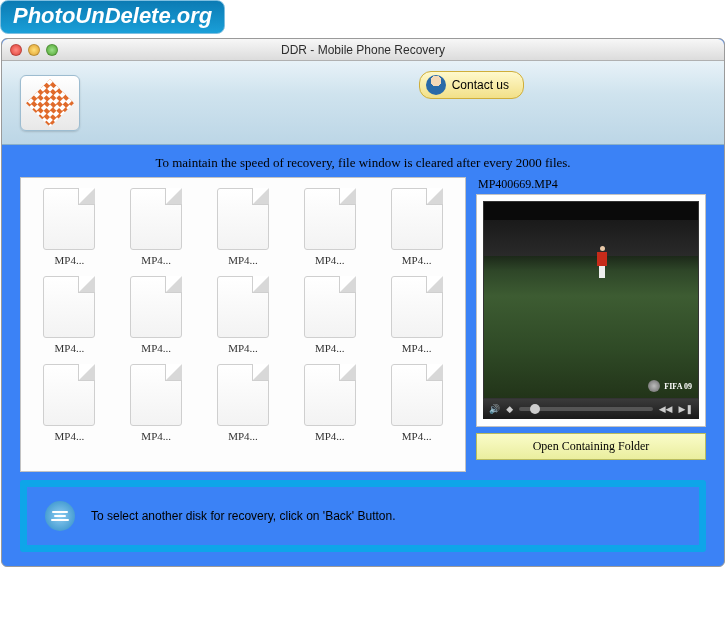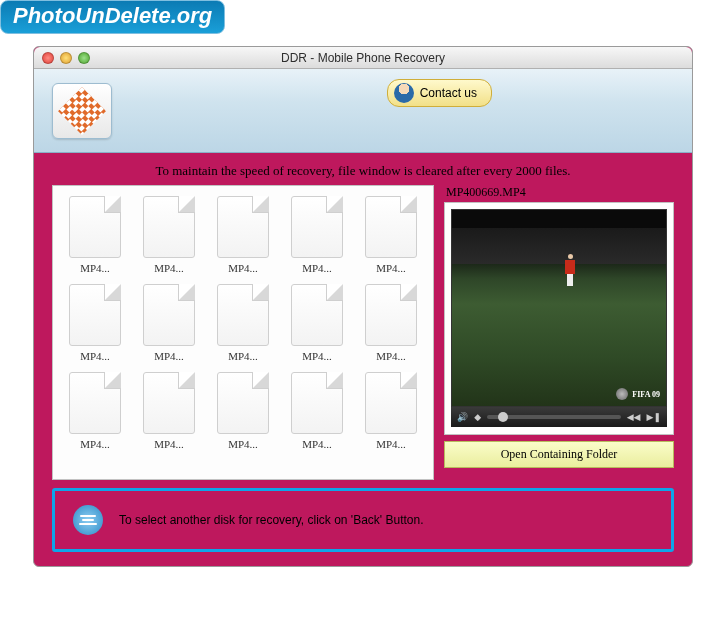--- a/index.html
+++ b/index.html
@@ -20,23 +20,23 @@
   font-style: italic;
   padding: 2px 12px 4px;
   display: inline-block;
   border: 1px solid #7fbfe0;
   border-radius: 8px;
   margin: 0 0 4px 0;
 }
 .window {
   border: 1px solid #9a9a9a;
   border-radius: 6px;
-  width: 660px;
-  margin: 8px auto;
-  background: #be185d;
+  width: 724px;
+  margin: 0 auto;
+  background: #3b82f6;
   position: relative;
 }
 .titlebar {
   height: 22px;
   background: linear-gradient(#f7f7f7, #dcdcdc);
   border-bottom: 1px solid #b0b0b0;
   border-radius: 6px 6px 0 0;
   display: flex;
   align-items: center;
   position: relative;
@@ -242,21 +242,21 @@
   padding: 3px 32px;
   font-size: 12px;
   cursor: pointer;
   min-width: 102px;
   text-align: center;
 }
 .mac-btn.disabled { color: #9a9a9a; cursor: default; }
 .spacer { flex: 1; }
 .hint-box {
   margin: 4px 18px 14px;
-  border: 3px solid #0ea5e9;
+  border: 7px solid #0ea5e9;
   border-radius: 3px;
   padding: 14px 18px;
   display: flex;
   align-items: center;
   gap: 16px;
   font-size: 12px;
 }
 .hint-icon {
   width: 30px; height: 30px; border-radius: 50%;
   background: radial-gradient(#8fcef2, #2a8ac6);

